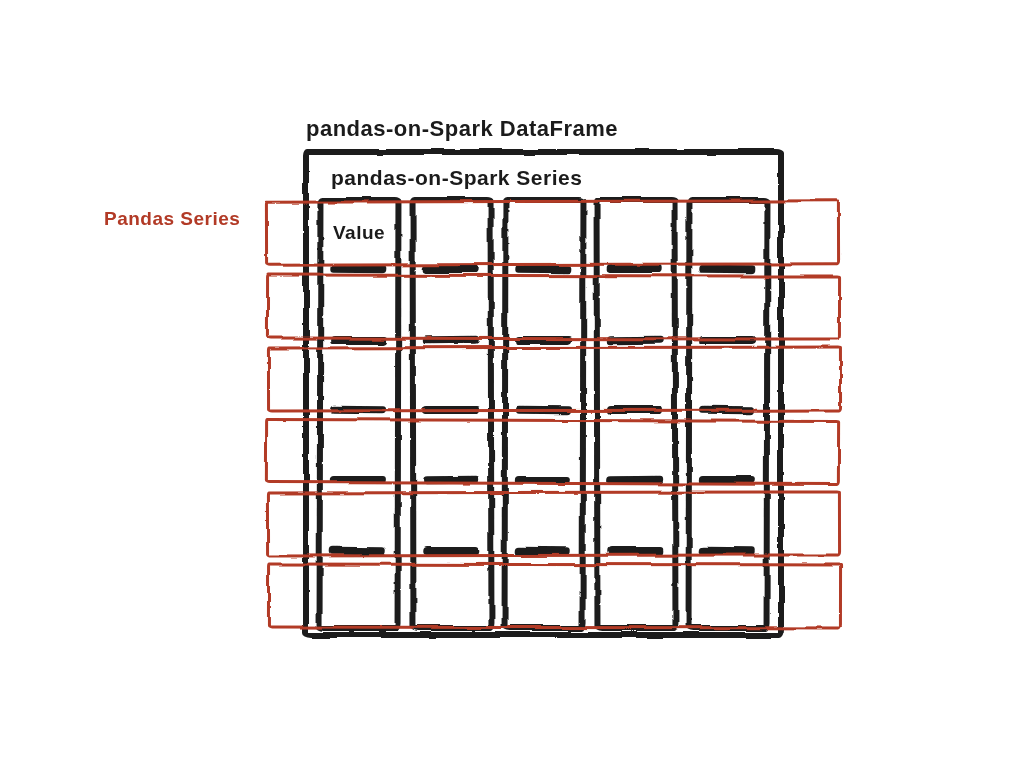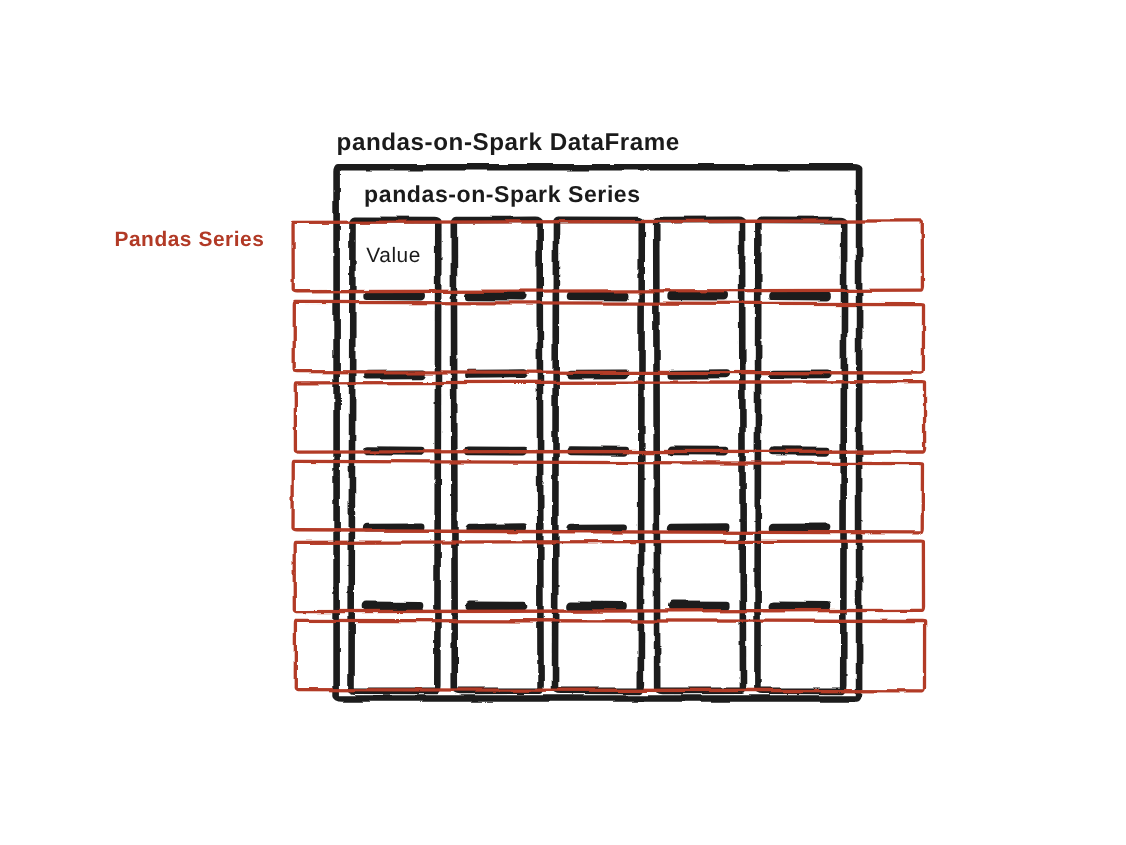--- a/index.html
+++ b/index.html
@@ -42,21 +42,21 @@
   .label{
     position:absolute;
     color:var(--ink,#1b1b1b);
     font-weight:700;
     letter-spacing:0.5px;
     white-space:nowrap;
   }
   .dataframe-title{left:306px;top:116px;font-size:22px;}
   .series-label{left:331px;top:166px;font-size:21px;}
   .pandas-series-label{left:104px;top:208px;font-size:19px;color:var(--accent,#b23a26);}
-  .value-label{left:333px;top:222px;font-size:19px;font-weight:400;}
+  .value-label{left:333px;top:222px;font-size:19px;font-weight:700;}
   .defs{position:absolute;width:0;height:0;}
 </style>
 </head>
 <body>
 
 <div class="canvas">
 
   <svg class="defs" aria-hidden="true">
     <filter id="rough" x="-5%" y="-5%" width="110%" height="110%">
       <feTurbulence type="fractalNoise" baseFrequency="0.02 0.045" numOctaves="3" seed="7" result="n"></feTurbulence>

